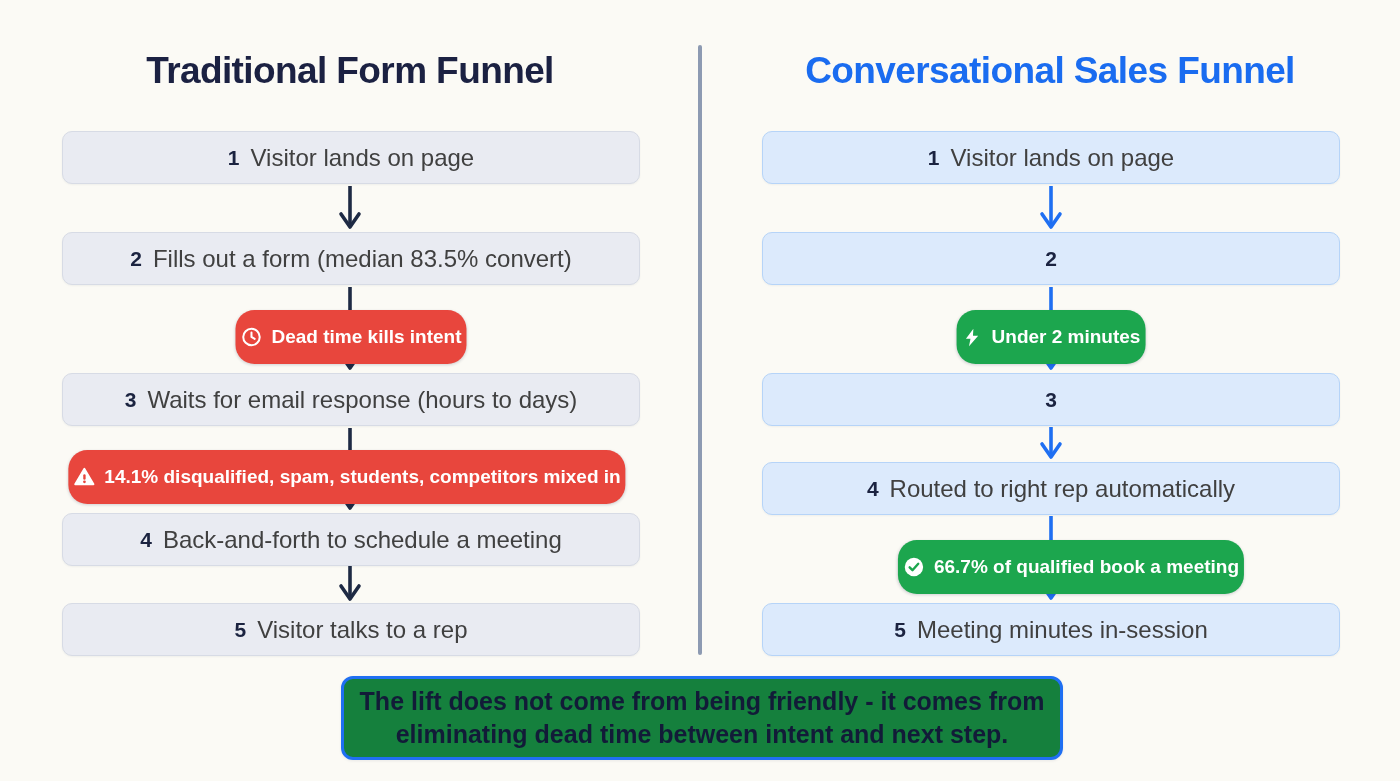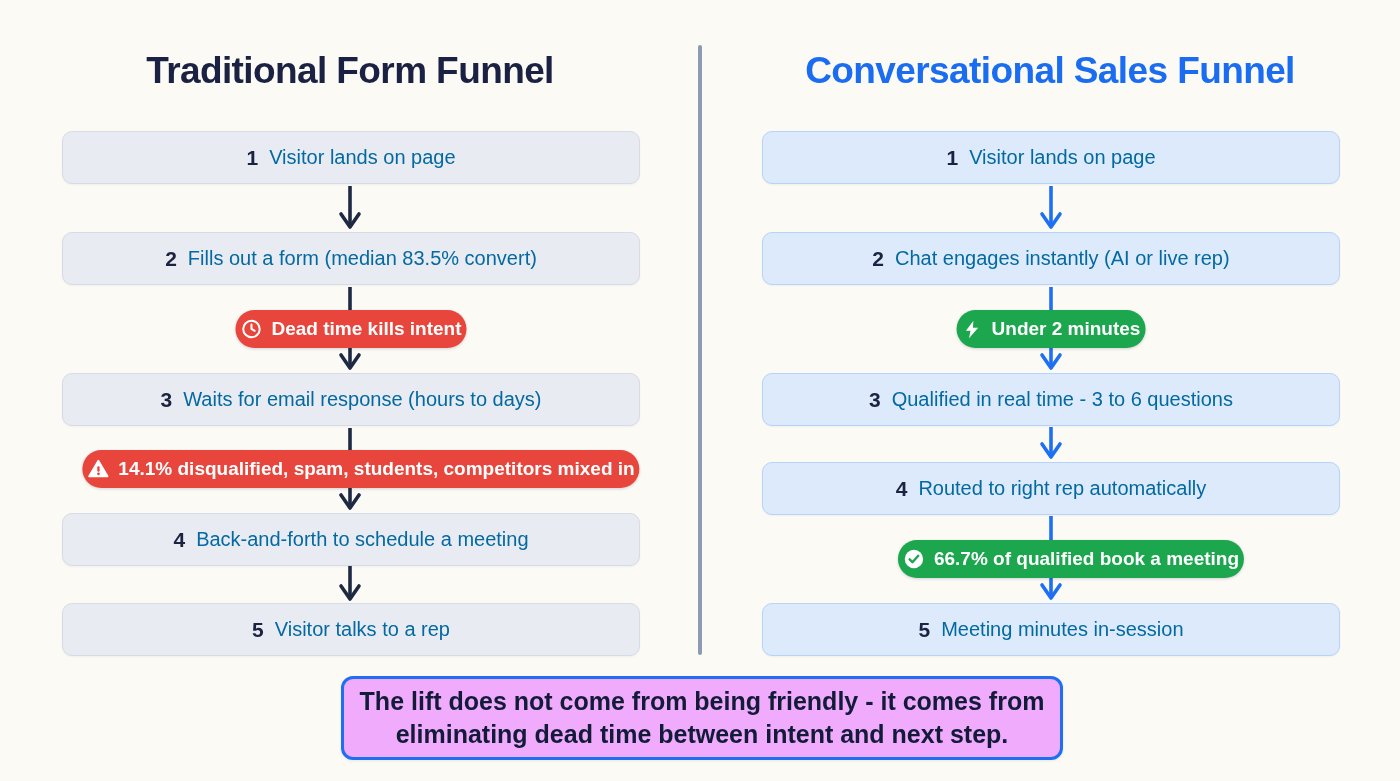--- a/index.html
+++ b/index.html
@@ -15,40 +15,40 @@
   .title-left{left:60px;color:#1b2142;}
   .title-right{left:760px;color:#1a6cf0;}
   .step{
     position:absolute;width:578px;height:53px;border-radius:10px;
     display:flex;align-items:center;justify-content:center;gap:11px;
     box-sizing:border-box;box-shadow:0 1px 2px rgba(20,30,60,0.05);
   }
   .step-gray{left:62px;background:#e9ebf2;border:1px solid #d7dbe5;}
   .step-blue{left:762px;background:#dceafc;border:1px solid #b6d4f8;}
   .step .num{font-weight:700;font-size:21px;color:#1b2340;}
-  .step .lbl{font-size:20px;color:#0369a1;}
+  .step .lbl{font-size:24px;color:#404040;}
   .arrow{position:absolute;}
   .badge{
-    position:absolute;height:38px;border-radius:19px;
+    position:absolute;height:54px;border-radius:19px;
     display:flex;align-items:center;gap:9px;padding:0 5px;
     color:#ffffff;font-weight:700;font-size:19px;white-space:nowrap;
     transform:translateX(-50%);box-shadow:0 1px 3px rgba(20,30,60,0.18);
     box-sizing:border-box;
   }
   .badge-red{background:#e8463d;}
   .badge-green{background:#1ca64e;text-align:right;}
   .badge svg{flex:0 0 auto;}
   .divider{
     position:absolute;left:698px;top:45px;width:4px;height:610px;
     background:#8d9ab2;border-radius:2px;
   }
   .footer-note{
     position:absolute;left:341px;top:676px;width:722px;height:84px;
     box-sizing:border-box;border:3px solid #1f6ff2;border-radius:12px;
-    background:#f0abfc;display:flex;flex-direction:column;justify-content:center;
+    background:#15803d;display:flex;flex-direction:column;justify-content:center;
     text-align:center;font-weight:700;font-size:25px;color:#121b38;line-height:1.32;
     box-shadow:0 1px 3px rgba(20,30,60,0.08);
   }
 </style>
 </head>
 <body>
 
 <div class="canvas">
 
   <div class="col-title title-right">Conversational Sales Funnel</div>
@@ -94,40 +94,38 @@
     <path d="M3,20 L12,33 L21,20" fill="none" stroke="#1e2a44" stroke-width="3.6" stroke-linecap="round" stroke-linejoin="round"></path>
   </svg>
 
   <div class="badge badge-red" style="left:351px;top:310px">
     <svg width="22" height="22" viewBox="0 0 24 24">
       <circle cx="12" cy="12" r="9" fill="none" stroke="#ffffff" stroke-width="2.2"></circle>
       <path d="M12 7v5l3.5 2" fill="none" stroke="#ffffff" stroke-width="2.2" stroke-linecap="round"></path>
     </svg>
     <span>Dead time kills intent</span>
   </div>
-  <div class="badge badge-red" style="left:361px;top:450px">
+  <div class="badge badge-red" style="left:347px;top:450px">
     <svg width="22" height="22" viewBox="0 0 24 24">
       <path d="M12 3 L22 20 H2 Z" fill="#ffffff" stroke="#ffffff" stroke-width="2" stroke-linejoin="round"></path>
       <rect x="10.8" y="9" width="2.6" height="6" rx="1.3" fill="#e8463d"></rect>
       <circle cx="12.1" cy="17.3" r="1.5" fill="#e8463d"></circle>
     </svg>
     <span>14.1% disqualified, spam, students, competitors mixed in</span>
   </div>
 
   <div class="step step-blue" style="top:131px">
     <span class="num">1</span>
     <span class="lbl">Visitor lands on page</span>
   </div>
   <div class="step step-blue" style="top:232px">
     <span class="num">2</span>
-    <span class="lbl">Chat engages instantly (AI or live rep)</span>
   </div>
   <div class="step step-blue" style="top:373px">
     <span class="num">3</span>
-    <span class="lbl">Qualified in real time - 3 to 6 questions</span>
   </div>
   <div class="step step-blue" style="top:462px">
     <span class="num">4</span>
     <span class="lbl">Routed to right rep automatically</span>
   </div>
   <div class="step step-blue" style="top:603px">
     <span class="num">5</span>
     <span class="lbl">Meeting minutes in-session</span>
   </div>
 

